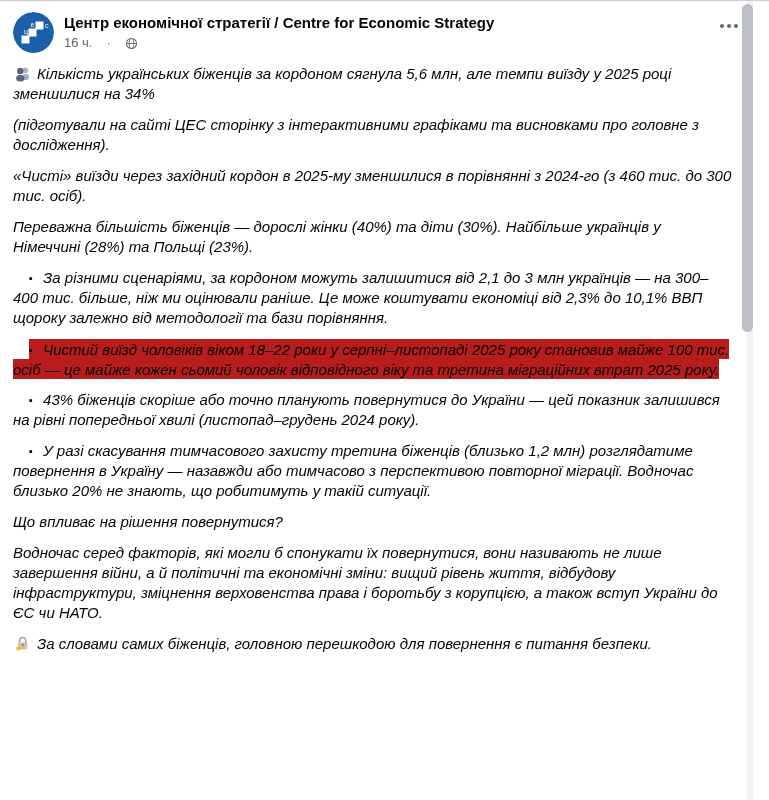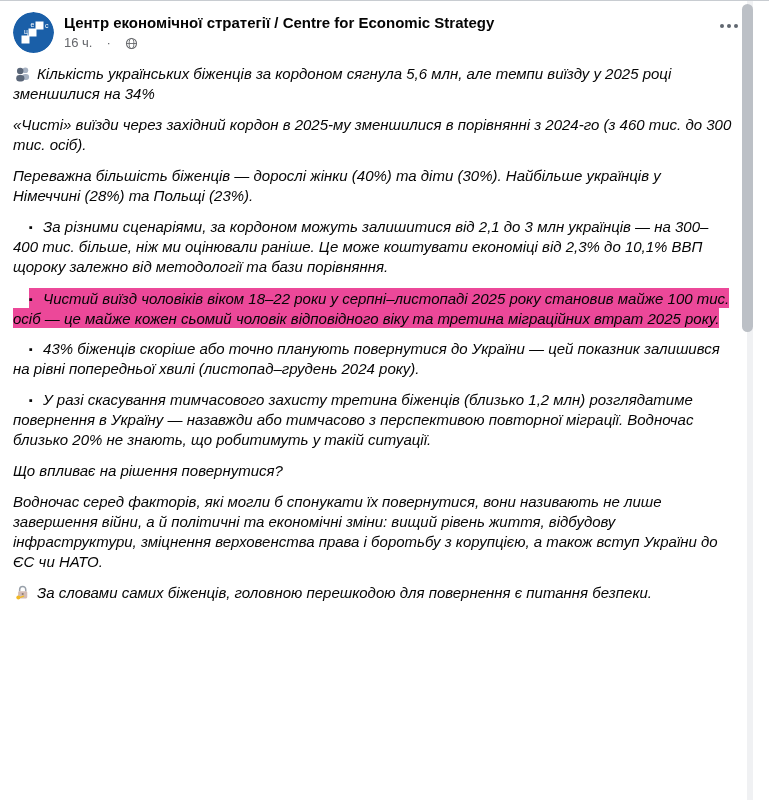--- a/index.html
+++ b/index.html
@@ -25,21 +25,21 @@
   .globe { display:inline-flex; }
   .more-btn { display:flex; gap:3px; padding:10px 4px; margin-top:2px; cursor:pointer; align-items:center; }
   .more-btn i { width:4px; height:4px; border-radius:50%; background:#606770; display:block; }
 
   
   .post-body { padding:3px 26px 0 13px; }
   .post-body p { font-size:15px; line-height:20px; margin:0 0 11px 0; color:#050505;font-style:italic; }
   .post-body p.bulleted { text-indent:16px; }
   .bullet { font-size:11px; vertical-align:1px; letter-spacing:6px; }
   .emoji { display:inline-block; width:19px; height:19px; vertical-align:-4px; margin-right:5px; }
-  .hl { background:#ec4899; padding:1.5px 0; box-decoration-break:clone; -webkit-box-decoration-break:clone; }
+  .hl { background:#b91c1c; padding:1.5px 0; box-decoration-break:clone; -webkit-box-decoration-break:clone; }
 
   
   .scroll-track { position:absolute; top:0; right:5px; width:6px; height:100%; background:#f0f1f3; }
   .scroll-thumb { position:absolute; top:3px; right:5px; width:11px; height:328px;
                   border-radius:6px; background:#bcc0c6; cursor:pointer; }
 </style>
 </head>
 <body>
 
 <div class="post">
@@ -81,20 +81,21 @@
 
     <p>
       <span class="emoji"><svg viewBox="0 0 20 20">
         <circle cx="13" cy="6.6" r="3" fill="#a7b2c2"></circle>
         <rect x="9.6" y="10.4" width="7.4" height="6.4" rx="3.2" fill="#a7b2c2"></rect>
         <circle cx="7.6" cy="7.4" r="3.4" fill="#5a6678"></circle>
         <rect x="3.4" y="11.6" width="8.6" height="6.8" rx="3.4" fill="#5a6678"></rect>
       </svg></span><span>Кількість українських біженців за кордоном сягнула 5,6 млн, але темпи виїзду у 2025 році зменшилися на 34%</span>
     </p>
 
+    <p>(підготували на сайті ЦЕС сторінку з інтерактивними графіками та висновками про головне з дослідження).</p>
 
 
     <p>«Чисті» виїзди через західний кордон в 2025-му зменшилися в порівнянні з 2024-го (з 460 тис. до 300 тис. осіб).</p>
 
     <p>Переважна більшість біженців — дорослі жінки (40%) та діти (30%). Найбільше українців у Німеччині (28%) та Польщі (23%).</p>
 
 
 
     <p class="bulleted">
       <span class="bullet">▪</span>

